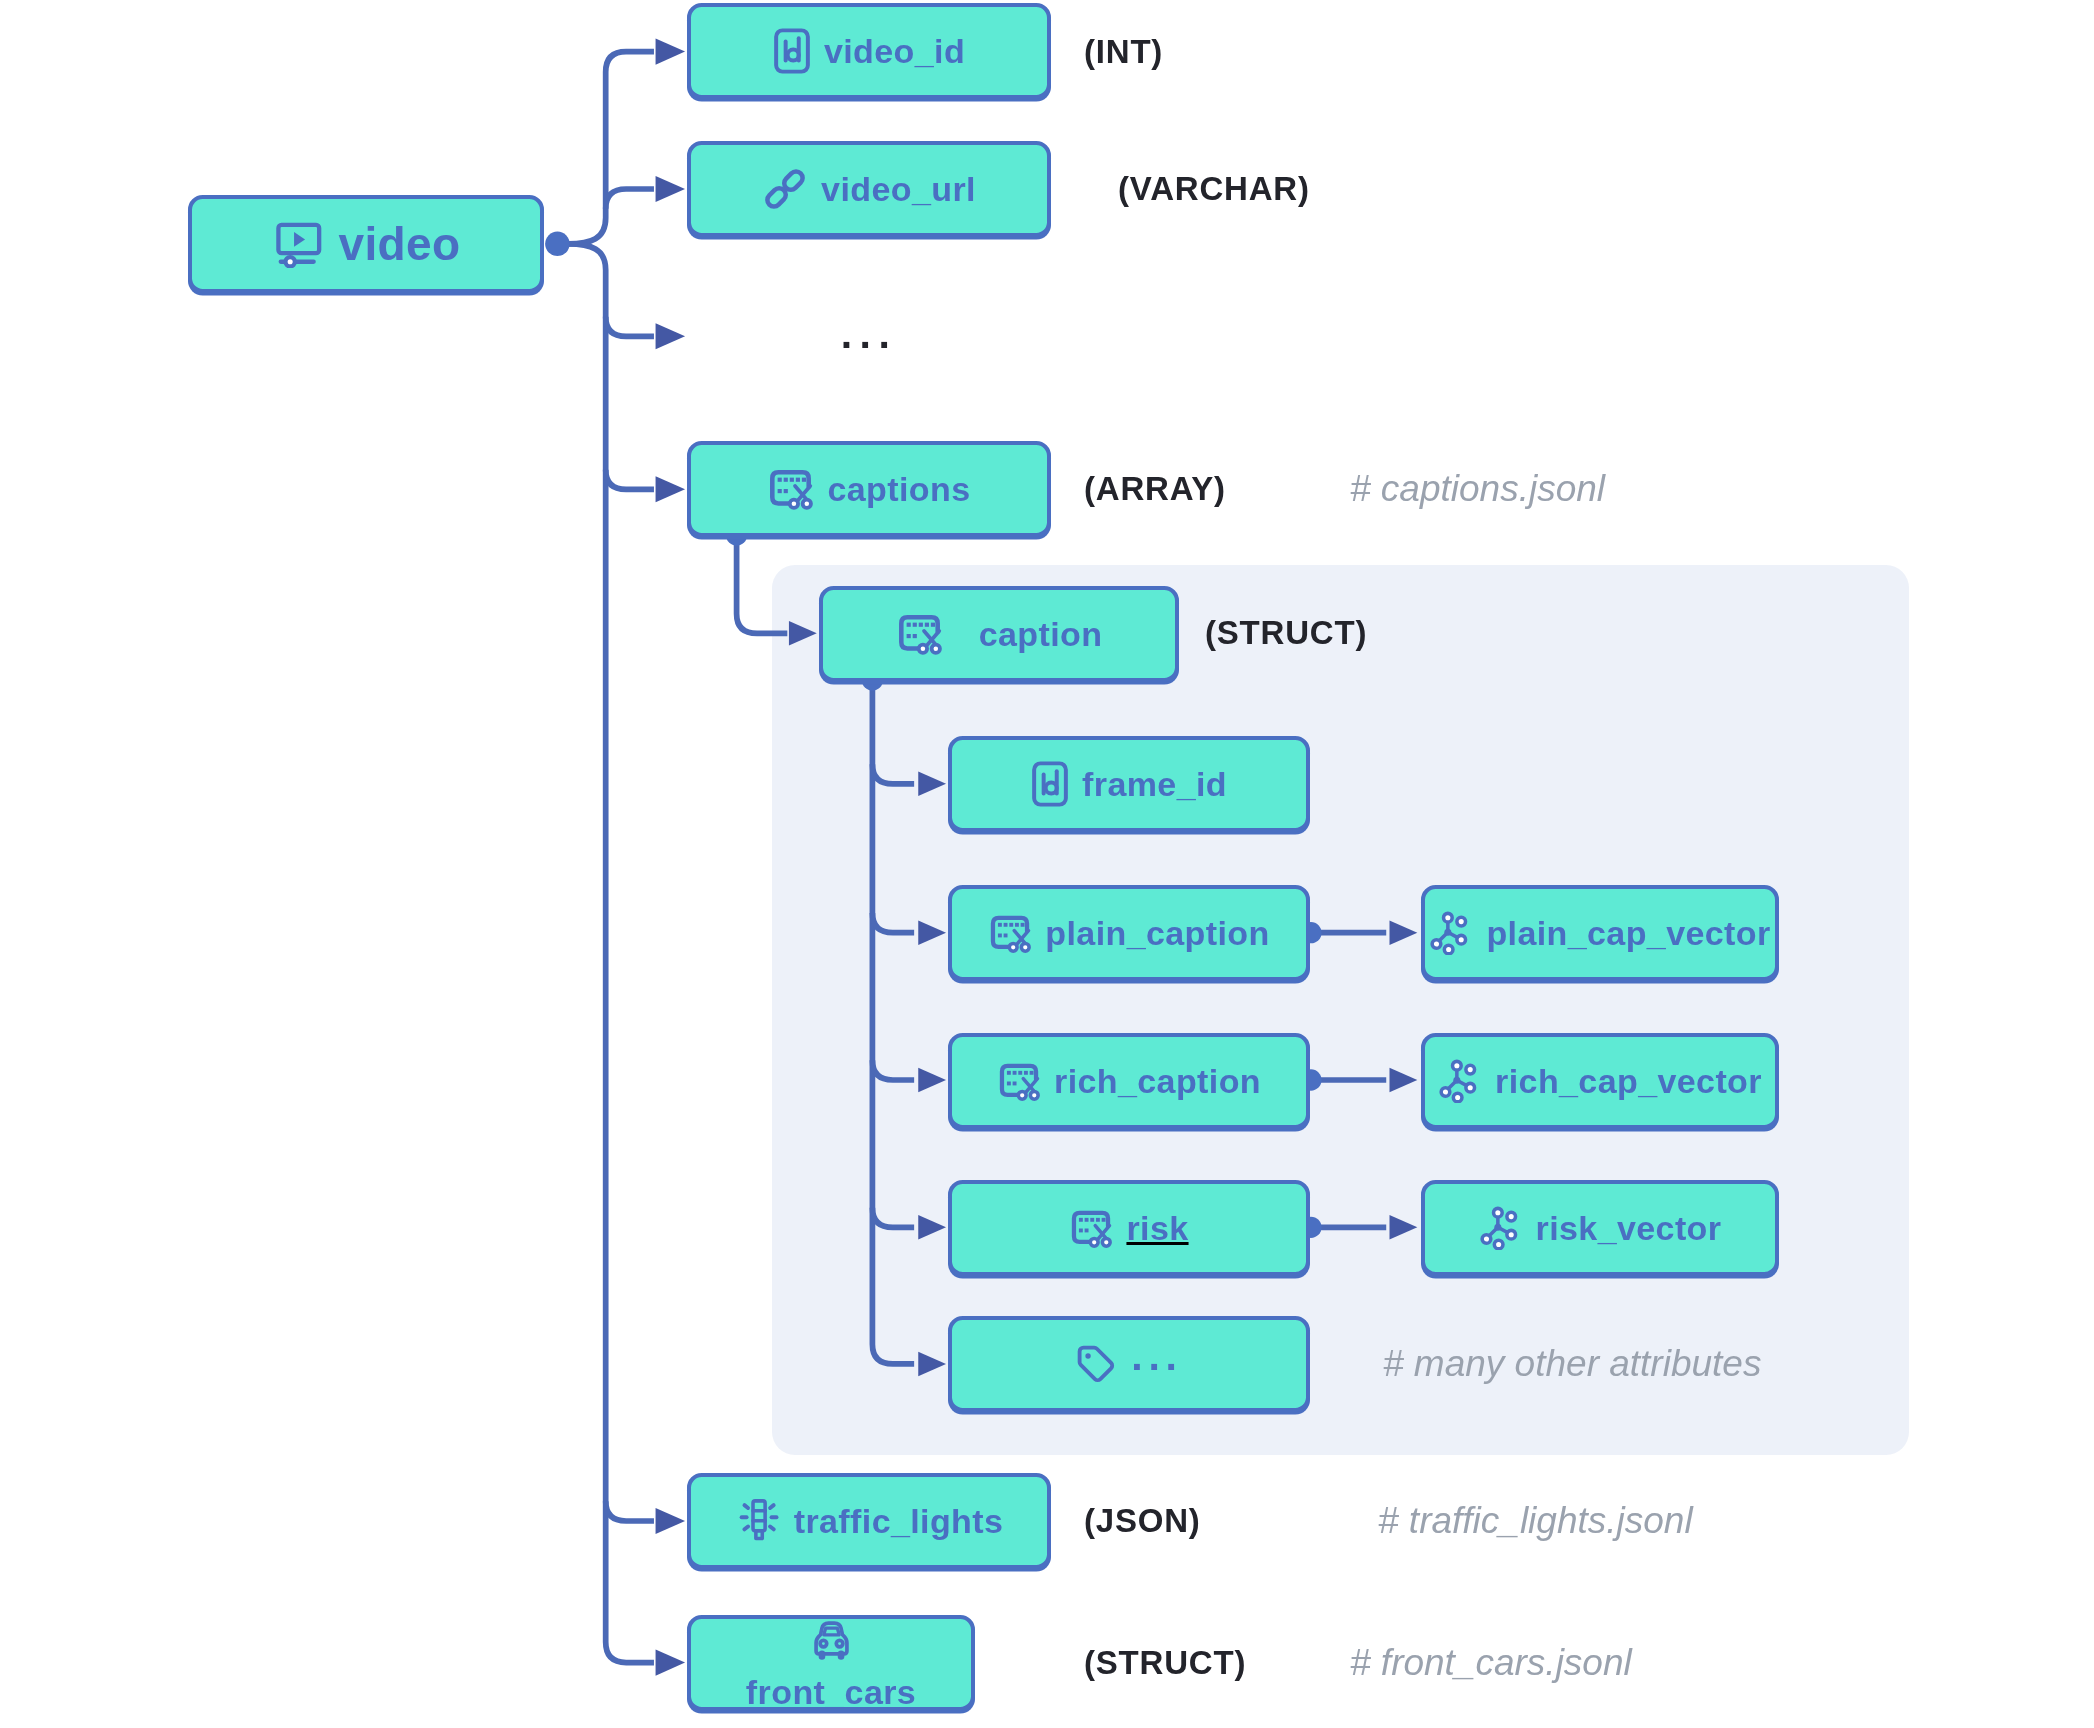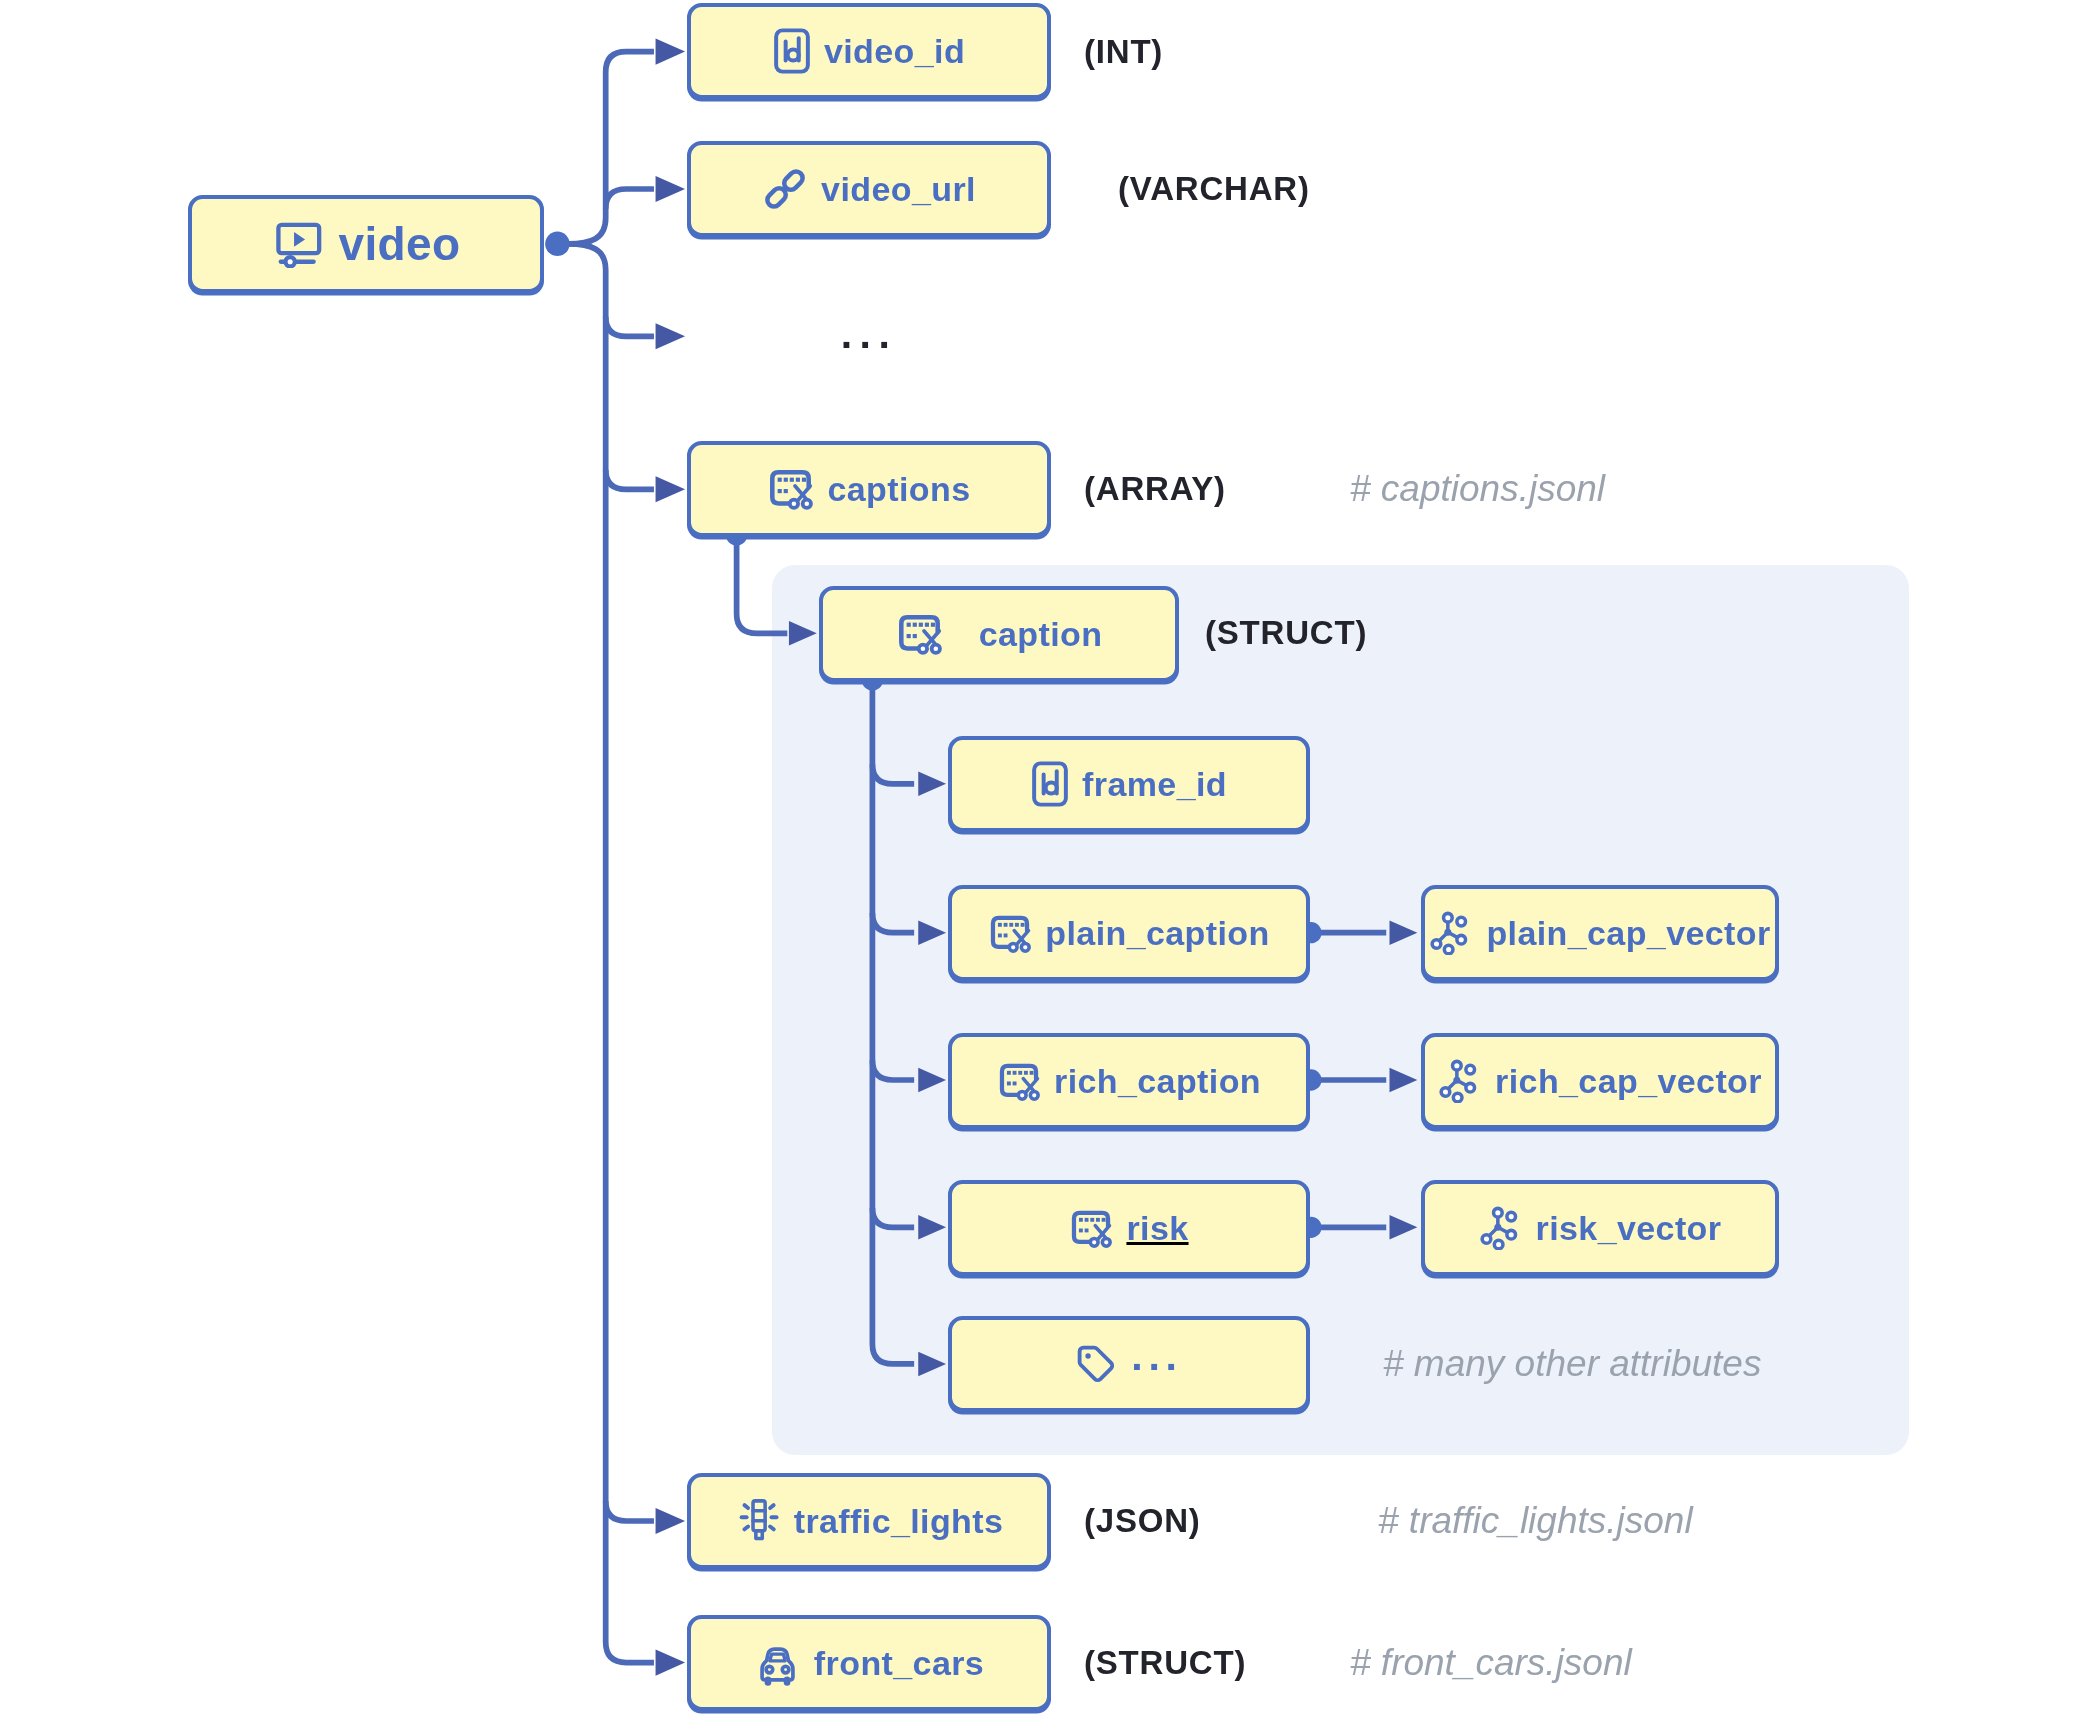--- a/index.html
+++ b/index.html
@@ -13,21 +13,21 @@
   html,body{margin:0;padding:0;background:#ffffff;}
   body{
     width:2095px;height:1728px;position:relative;overflow:hidden;
     font-family:"Liberation Sans", sans-serif;
   }
   .panel{position:absolute;background:var(--panel);border-radius:23px;}
   .wires{position:absolute;left:0;top:0;}
   .node{
     position:absolute;box-sizing:border-box;
     display:flex;align-items:center;justify-content:center;gap:13px;
-    background:#fef9c3;border:4.1px solid var(--blue);border-radius:14.7px;
+    background:#5eead4;border:4.1px solid var(--blue);border-radius:14.7px;
     box-shadow:0 2.5px 0 0 var(--blue);
     white-space:nowrap;
   }
   .node .lbl{font-weight:bold;font-size:34px;color:var(--blue);letter-spacing:0.4px;}
   .node.root .lbl{font-size:46px;}
   .node .lbl.big-dots{font-size:41px;letter-spacing:5.7px;line-height:0.4;transform:translateY(-8.2px);}
   .type{
     position:absolute;transform:translateY(-50%);
     font-weight:bold;font-size:33px;color:var(--dark);letter-spacing:0.8px;
   }
@@ -321,21 +321,21 @@
       <path d="M54,10 L49,14"></path>
         <path d="M58,27 H51"></path>
         <path d="M54,44 L49,40"></path>
     </g>
   </svg>
   <span class="lbl">traffic_lights</span>
 </div>
 <div class="type" style="left:1084px;top:1521px;">(JSON)</div>
 <div class="comment" style="left:1378px;top:1521px;"># traffic_lights.jsonl</div>
 
-<div class="node" style="left:687px;top:1615px;width:364px;height:96px;">
+<div class="node" style="left:687px;top:1615px;width:288px;height:96px;flex-direction:column;">
   <svg class="ic" width="47" height="46" viewBox="0 0 64 62" fill="none" stroke="#4a6fc2" stroke-width="5" stroke-linecap="round" stroke-linejoin="round">
     <path d="M11,50 V39 Q11,34 14.5,30.5 L17,28 L19,19 Q20.5,12 28,12 H36 Q43.5,12 45,19 L47,28 L49.5,30.5 Q53,34 53,39 V50 Q53,54 49,54 H15 Q11,54 11,50 Z"></path>
     <path d="M24,19 H40 L42.5,28 H21.5 Z" stroke-width="4.5"></path>
     <circle cx="21" cy="40" r="4.5"></circle>
     <circle cx="43" cy="40" r="4.5"></circle>
     <path d="M19,54 v3.5" stroke-width="9"></path>
     <path d="M45,54 v3.5" stroke-width="9"></path>
   </svg>
   <span class="lbl">front_cars</span>
 </div>

